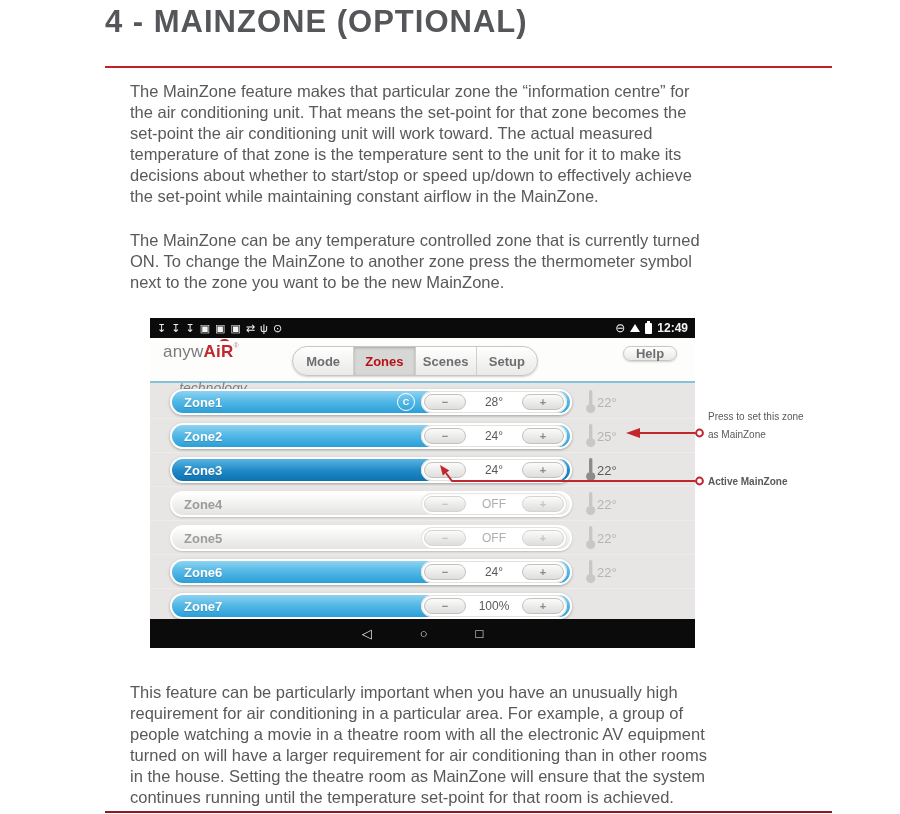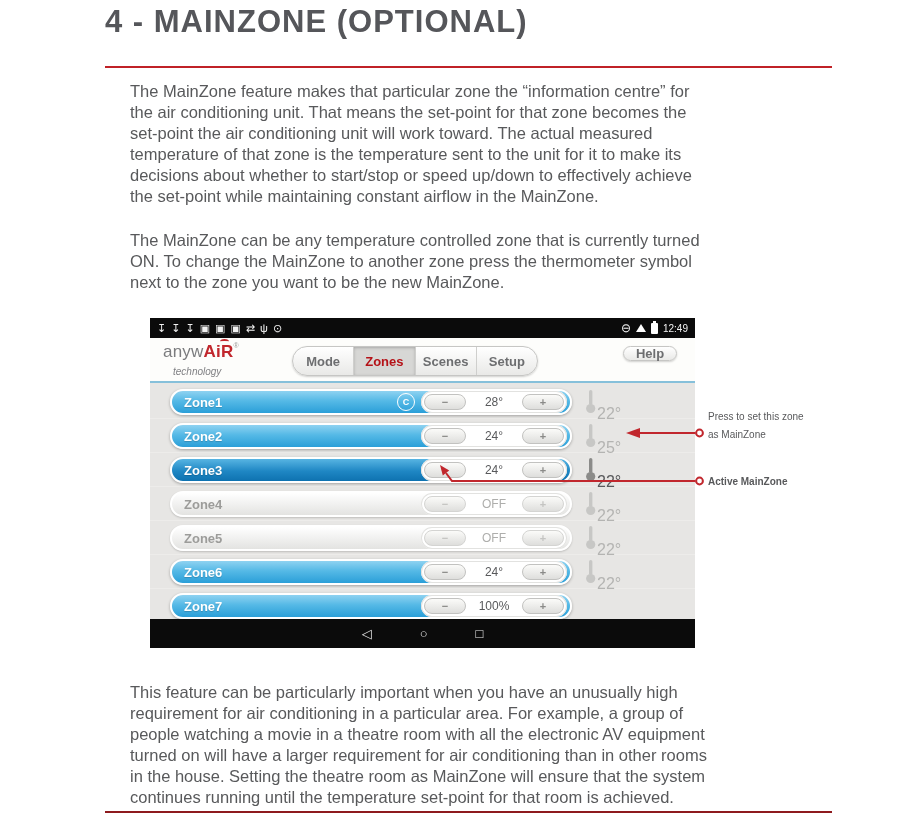--- a/index.html
+++ b/index.html
@@ -20,30 +20,30 @@
 
   
   .statusbar { position:absolute; left:0; top:0; width:545px; height:20px; background:#0b0b0b; display:flex; align-items:center; padding:0 7px; color:#f2f2f2; }
   .sb-left { display:flex; gap:5px; font-size:11px; line-height:1; }
   .sb-left span { display:inline-block; }
   .sb-right { margin-left:auto; display:flex; gap:5px; align-items:center; }
   .sb-dnd { font-size:12px; line-height:1; }
   .wifi { width:0; height:0; border-left:5px solid transparent; border-right:5px solid transparent; border-bottom:8px solid #ffffff; }
   .battery { width:7px; height:11px; background:#ffffff; border-radius:1px; position:relative; }
   .battery::before { content:""; position:absolute; left:2px; top:-2px; width:3px; height:2px; background:#ffffff; }
-  .sb-time { font-size:10px; font-weight:normal; }
+  .sb-time { font-size:12px; font-weight:bold; }
 
   
   .appheader { position:absolute; left:0; top:20px; width:545px; height:45px; background:#fdfdfb; border-bottom:2px solid #86c0da; }
   .logo { position:absolute; left:13px; top:4px; width:90px; }
   .logo-line { font-size:17px; color:#7b7c7e; letter-spacing:.2px; position:relative; }
   .logo-air { color:#c1272d; font-weight:bold; }
   .logo-reg { font-size:7px; color:#9a9a98; vertical-align:top; }
   .antenna { position:absolute; left:57px; top:-3px; width:9px; height:5px; border-top:2px solid #c1272d; border-radius:50% 50% 0 0; }
-  .logo-tag { font-size:10px; font-style:italic; color:#808184; padding-left:10px; margin-top:4px; }
+  .logo-tag { font-size:14px; font-style:italic; color:#808184; padding-left:10px; margin-top:18px;text-align:center; }
 
   .tabbar { position:absolute; left:142px; top:8px; width:246px; height:30px; display:flex; border:1px solid #c6c6c4; border-radius:15px; background:linear-gradient(#ffffff,#e9e9e7); box-shadow:0 1px 2px rgba(0,0,0,.18); overflow:hidden; }
   .tab { flex:1; display:flex; align-items:center; justify-content:center; font-size:13px; font-weight:bold; color:#6d6e70; border-right:1px solid #cfcfcd; cursor:default; }
   .tab:last-child { border-right:none; }
   .tab.selected { background:#d7d7d5; color:#b51218; box-shadow:inset 0 1px 3px rgba(0,0,0,.22); }
   .help-btn { position:absolute; right:18px; top:8px; width:54px; height:15px; border:1px solid #c6c6c4; border-radius:15px; background:linear-gradient(#ffffff,#e9e9e7); box-shadow:0 1px 2px rgba(0,0,0,.18); font-size:13px; font-weight:bold; color:#6d6e70; display:flex; align-items:center; justify-content:center; }
 
   
   .zonelist { position:absolute; left:0; top:67px; width:545px; height:234px; overflow:hidden; }
   .slot { height:34px; position:relative; border-bottom:1px solid #edecea; }
@@ -57,21 +57,21 @@
   .badge-c { position:absolute; left:225px; top:2px; width:18px; height:18px; border:1.6px solid #ffffff; border-radius:50%; color:#ffffff; font-size:9px; font-weight:bold; display:flex; align-items:center; justify-content:center; }
   .badge-m { position:absolute; left:250px; top:0px; }
 
   .stepper { position:absolute; right:3px; top:50%; transform:translateY(-50%); width:146px; height:22px; background:#ffffff; border-radius:11px; display:flex; align-items:center; box-shadow:inset 0 0 0 1px #e2e2e0; }
   .sbtn { width:42px; height:16px; border-radius:8px; background:linear-gradient(#fbfbf9,#dededc); border:1px solid #c2c2c0; color:#8a8a88; font-size:11px; font-weight:bold; display:flex; align-items:center; justify-content:center; margin:0 3px; line-height:1; }
   .sval { flex:1; text-align:center; font-size:12px; color:#58595b; }
   .slot.off .sval { color:#aeaeac; }
   .slot.off .sbtn { color:#c4c4c2; border-color:#d4d4d2; }
 
   .thermo { position:absolute; left:434px; top:4px; display:flex; align-items:flex-start; }
-  .thermo .ttemp { font-size:16px; margin-top:16px; }
+  .thermo .ttemp { font-size:13px; margin-top:6px; }
   .thermo.light .ttemp { color:#b4b4b2; }
   .thermo.dark .ttemp { color:#58595b; }
 
   
   .navbar { position:absolute; left:0; top:301px; width:545px; height:29px; background:#0b0b0b; display:flex; align-items:center; justify-content:center; gap:48px; }
   .nav-glyph { color:#e8e8e8; font-size:13px; line-height:1; }
 
   
   .ann { position:absolute; font-size:10px; color:#58595b; line-height:18px; white-space:pre-line; }
   .ann1 { left:708px; top:90px; }

